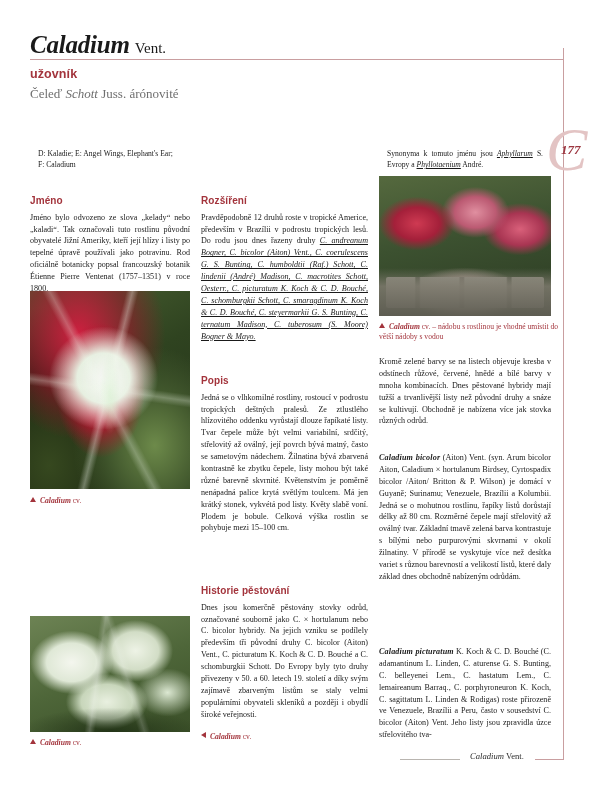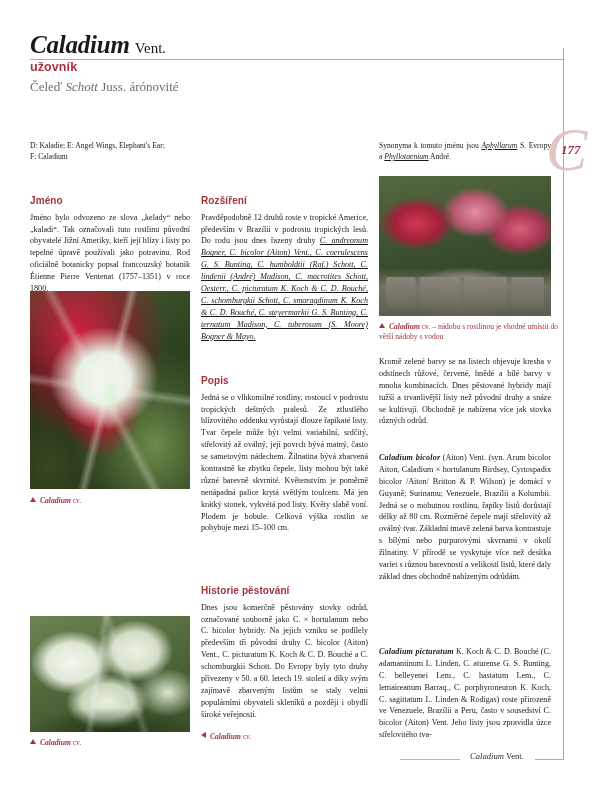--- a/index.html
+++ b/index.html
@@ -72,21 +72,21 @@
     top: 59px;
     width: 534px;
     height: 1px;
     background: #c99ea0;
   }
   .czech-name {
     font-family: "Liberation Sans", sans-serif;
     font-weight: bold;
     font-size: 12.5px;
     color: #a3343c;
-    margin-top: 0;
+    margin-top: 7px;
     letter-spacing: 0.1px;
   }
   .family-line {
     font-size: 13px;
     color: #6f6f6f;
     margin-top: 5px;
   }
   .family-line i { font-style: italic; }
 
   
@@ -137,21 +137,21 @@
   }
   .body-p {
     margin: 0 0 8px 0;
     text-align: justify;
     hyphens: auto;
   }
   .body-p i { font-style: italic; text-decoration: underline; }
   .tiny-lang {
     font-size: 7.6px;
     line-height: 1.45;
-    margin: 0;
+    margin: 8px;
   }
 
   
   .sp-name {
     font-style: italic;
     font-weight: bold;
     letter-spacing: 0.15px;
   }
 
   

